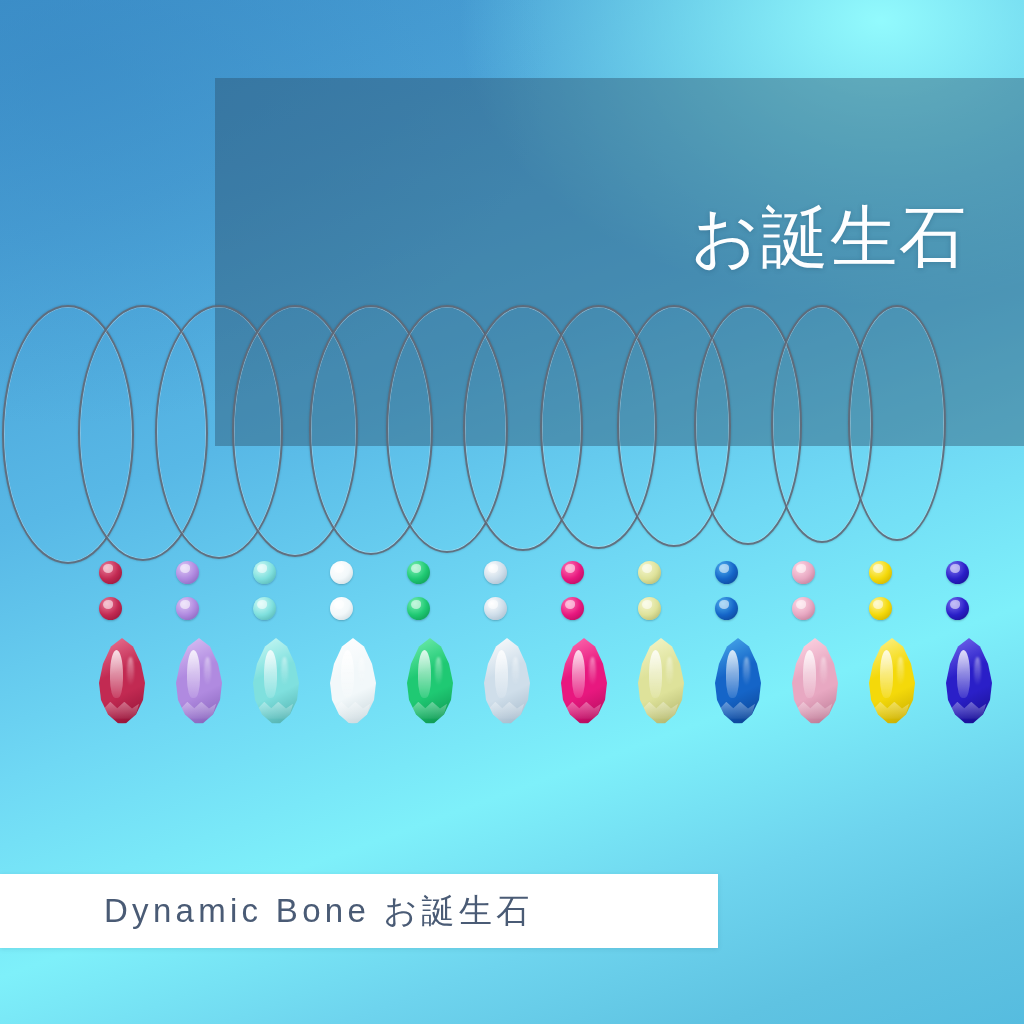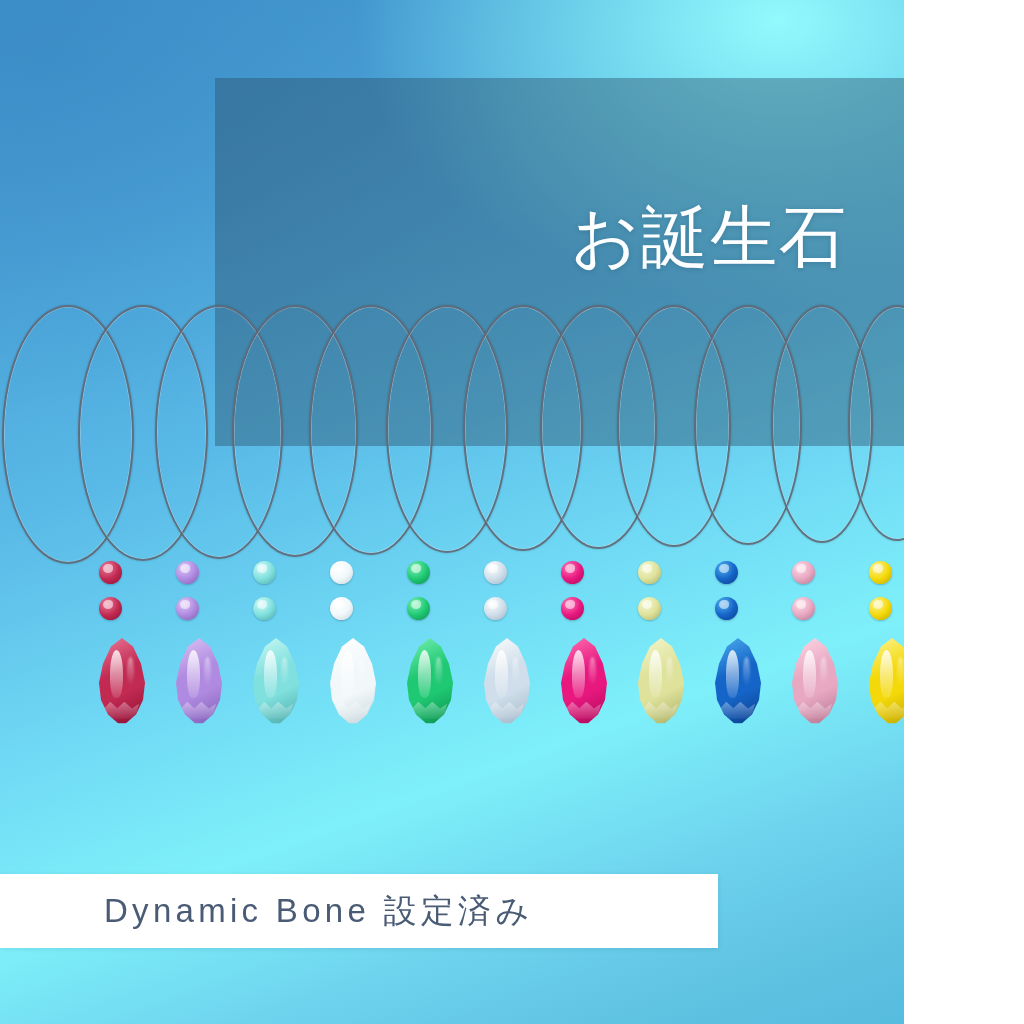--- a/index.html
+++ b/index.html
@@ -1,21 +1,21 @@
 <!DOCTYPE html>
 <html><head>
 <meta charset="utf-8">
 <style>
   html,body{margin:0;padding:0;}
   body{
     width:1024px;height:1024px;overflow:hidden;
     font-family:"Liberation Sans","DejaVu Sans",sans-serif;
   }
   #stage{
-    position:relative;width:904px;height:1024px;overflow:hidden;
+    position:relative;width:1024px;height:1024px;overflow:hidden;
     background:
       linear-gradient(160deg,
         #3f93cc 0%,
         #4aa1d6 18%,
         #58b8e6 38%,
         #6fd8f4 56%,
         #7ef0fa 70%,
         #6ed4ee 82%,
         #5fc3e2 92%,
         #56bcdf 100%);
@@ -273,16 +273,16 @@
           <div class="fac"></div>
         </div>
       </div>
     </div>
 
   <div id="title">
     <span class="l1">お誕生石</span>
   </div>
 
   <div id="banner">
-    <span class="txt">Dynamic Bone 設定済み</span>
+    <span class="txt">Dynamic Bone お誕生石</span>
   </div>
 
 </div>
 
 </body></html>

